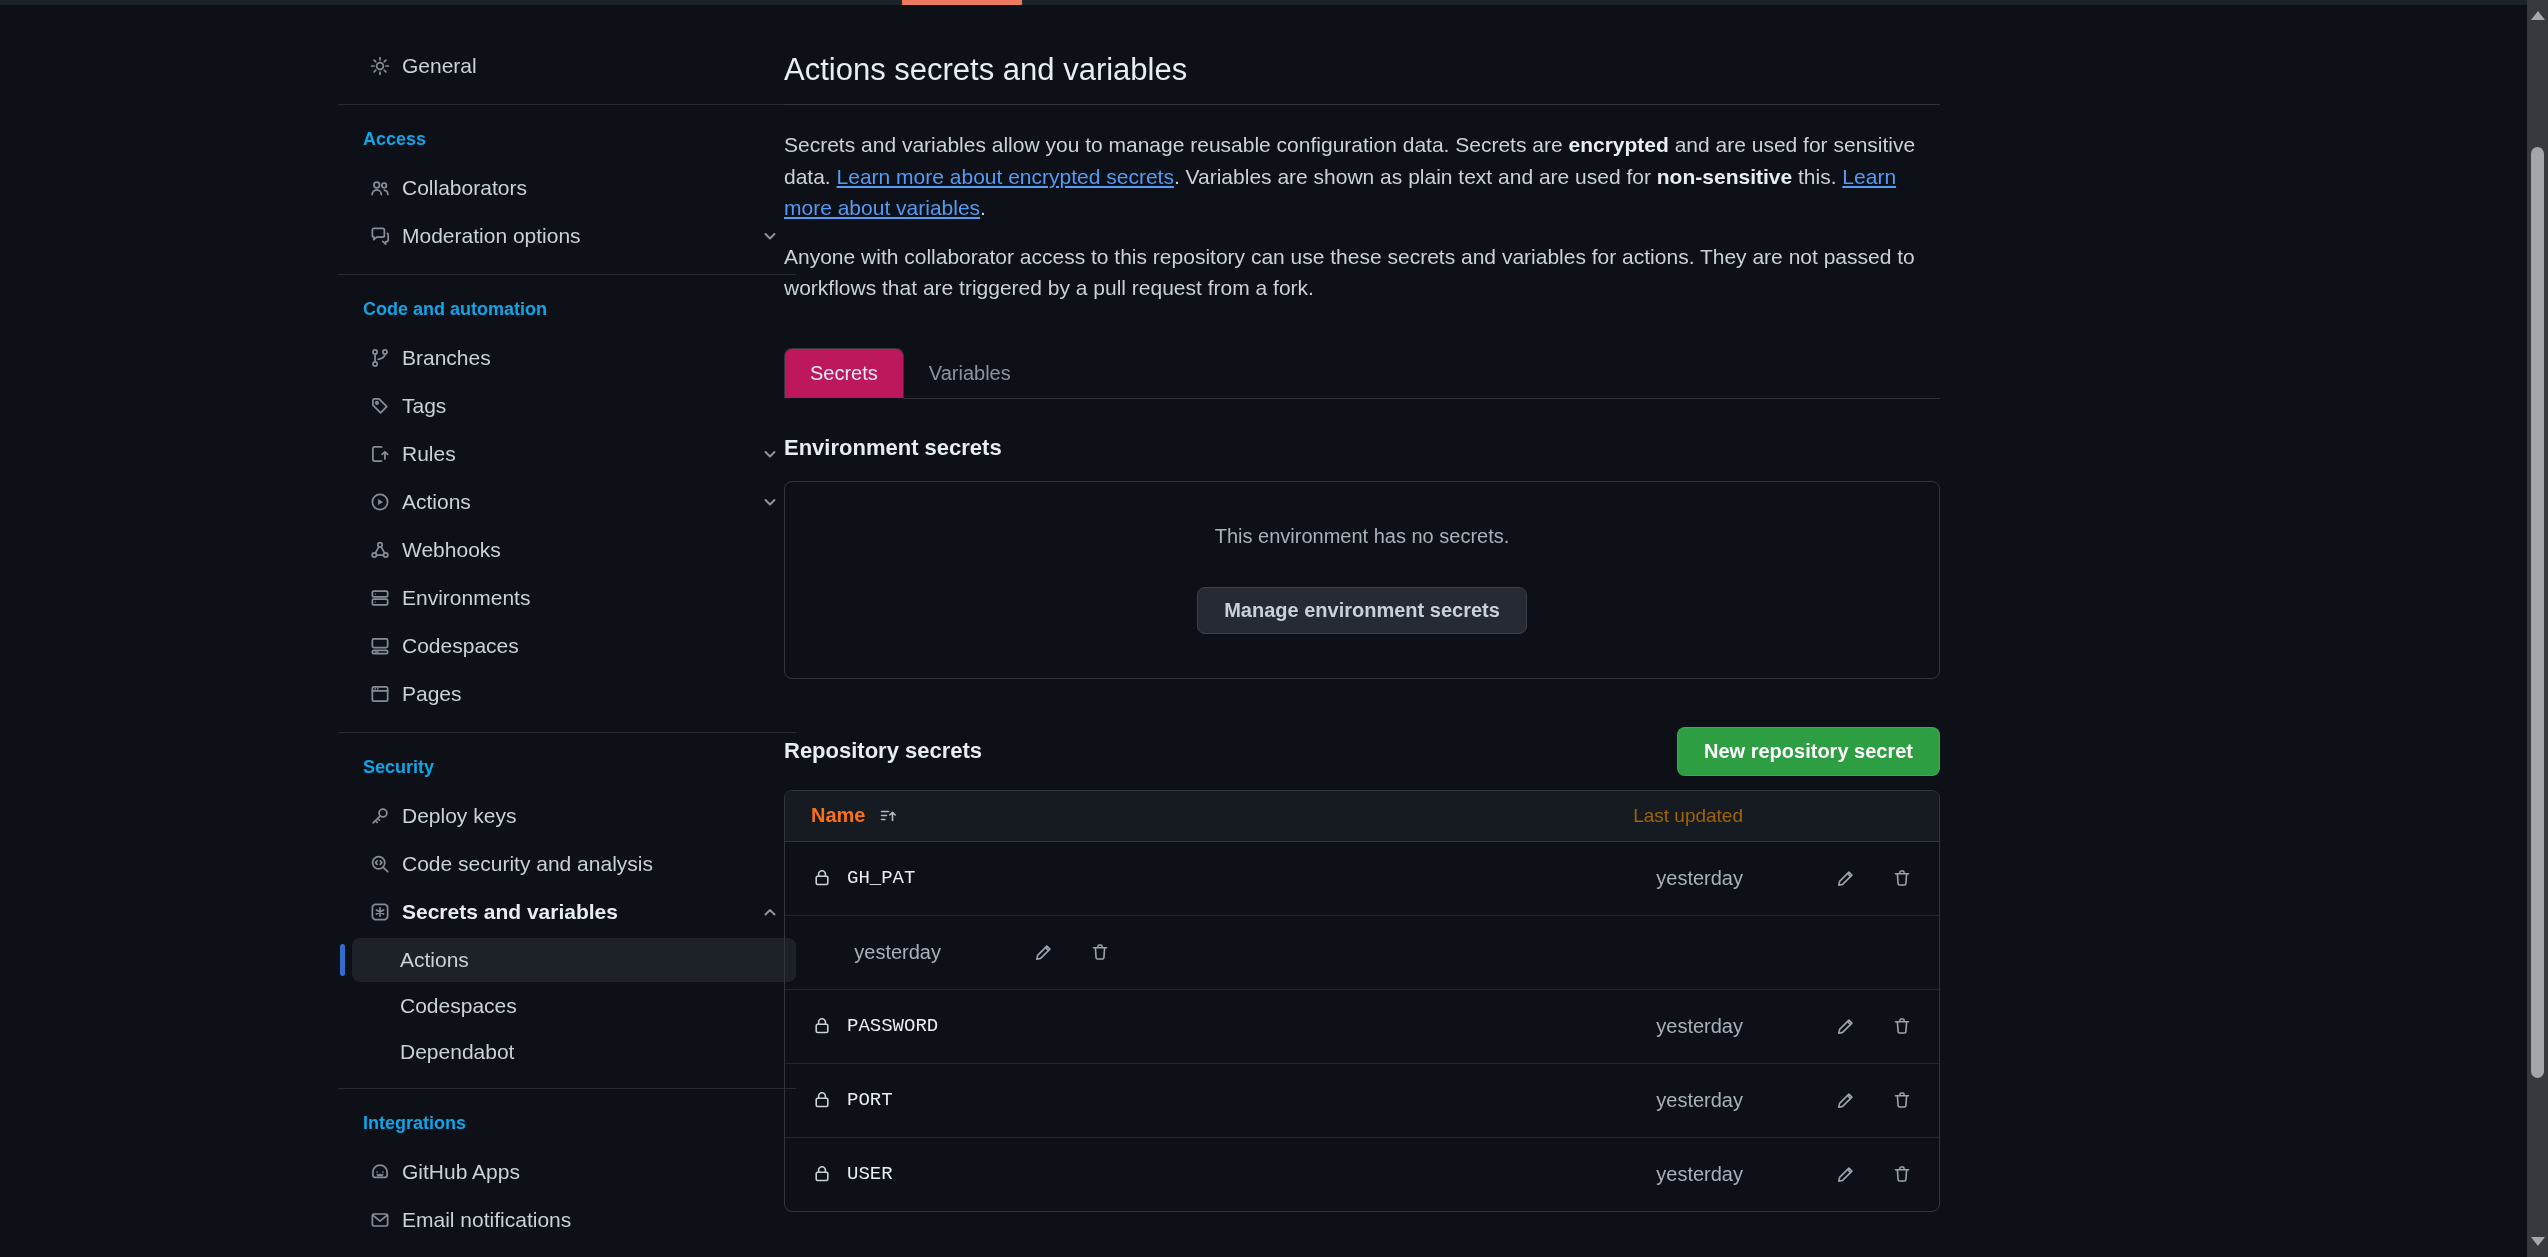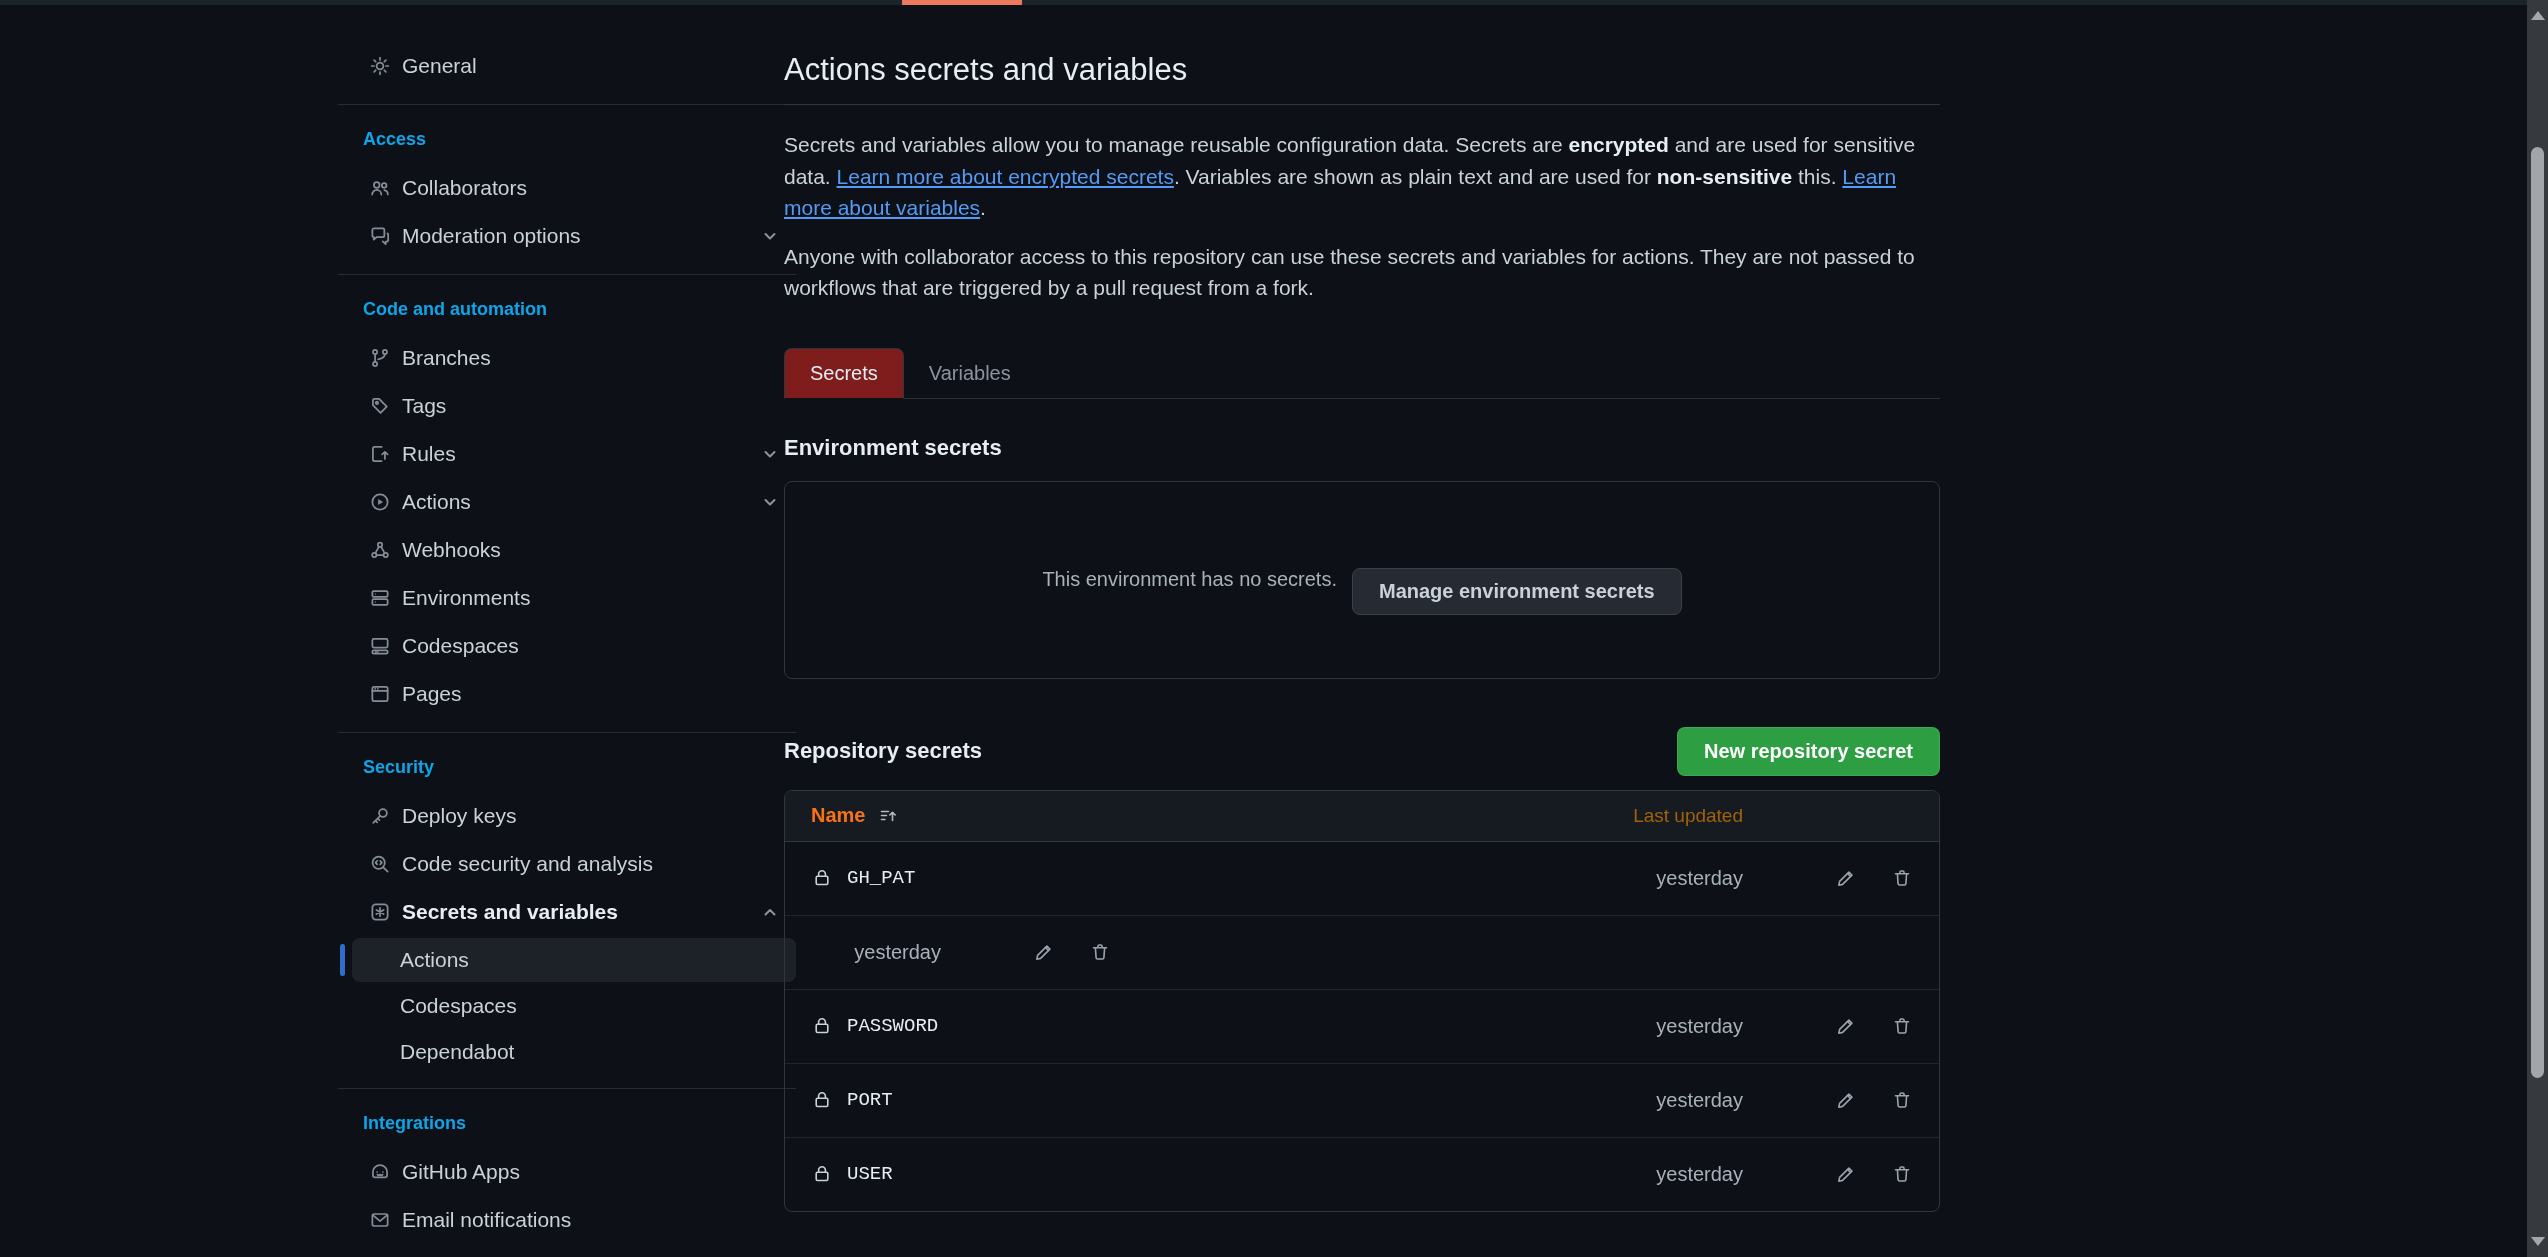--- a/index.html
+++ b/index.html
@@ -40,28 +40,28 @@
   h1.page-title{margin:52px 0 0 0;font-size:31px;font-weight:400;color:#e6edf3;}
   .title-rule{border:0;border-top:1px solid #30363d;margin:16px 0 0 0;}
   p.intro{margin:24px 0 0 0;font-size:21px;line-height:31.5px;color:#c9d1d9;}
   p.intro b{color:#e6edf3;}
   a.lnk{color:#539bf5;text-decoration:underline;cursor:pointer;}
   p.para2{margin:17px 0 0 0;font-size:21px;line-height:31.5px;color:#c9d1d9;}
 
   
   .tabnav{margin-top:44px;border-bottom:1px solid #2a3038;display:flex;align-items:flex-end;}
   .tab{font-size:20px;padding:13px 25px;cursor:pointer;}
-  .tab.active{color:#e6edf3;background:#7f1d1d;border:1px solid #30363d;border-bottom:1px solid #0d1117;
+  .tab.active{color:#e6edf3;background:#be185d;border:1px solid #30363d;border-bottom:1px solid #0d1117;
               margin-bottom:-1px;border-radius:8px 8px 0 0;}
   .tab.inactive{color:#8b949e;}
 
   h3.sec-heading{margin:36px 0 0 0;font-size:22px;font-weight:700;color:#e6edf3;}
 
   .env-box{margin-top:20px;height:196px;border:1px solid #30363d;border-radius:8px;
-           display:flex;flex-direction:row;align-items:center;justify-content:center;gap:15px;}
+           display:flex;flex-direction:column;align-items:center;justify-content:center;gap:15px;}
   .env-empty{font-size:20px;color:#a9b1ba;}
   .btn-secondary{margin-top:24px;background:#262b33;border:1px solid #3b4149;border-radius:8px;
                  padding:11px 26px;font-size:20px;font-weight:700;color:#c9d1d9;cursor:pointer;
                  font-family:"Liberation Sans",sans-serif;}
 
   .repo-header{margin-top:48px;display:flex;align-items:center;justify-content:space-between;}
   .btn-primary{background:#2e9e43;border:1px solid rgba(240,246,252,0.1);border-radius:8px;
                padding:12px 26px;font-size:20px;font-weight:700;color:#ffffff;cursor:pointer;
                font-family:"Liberation Sans",sans-serif;}
 

